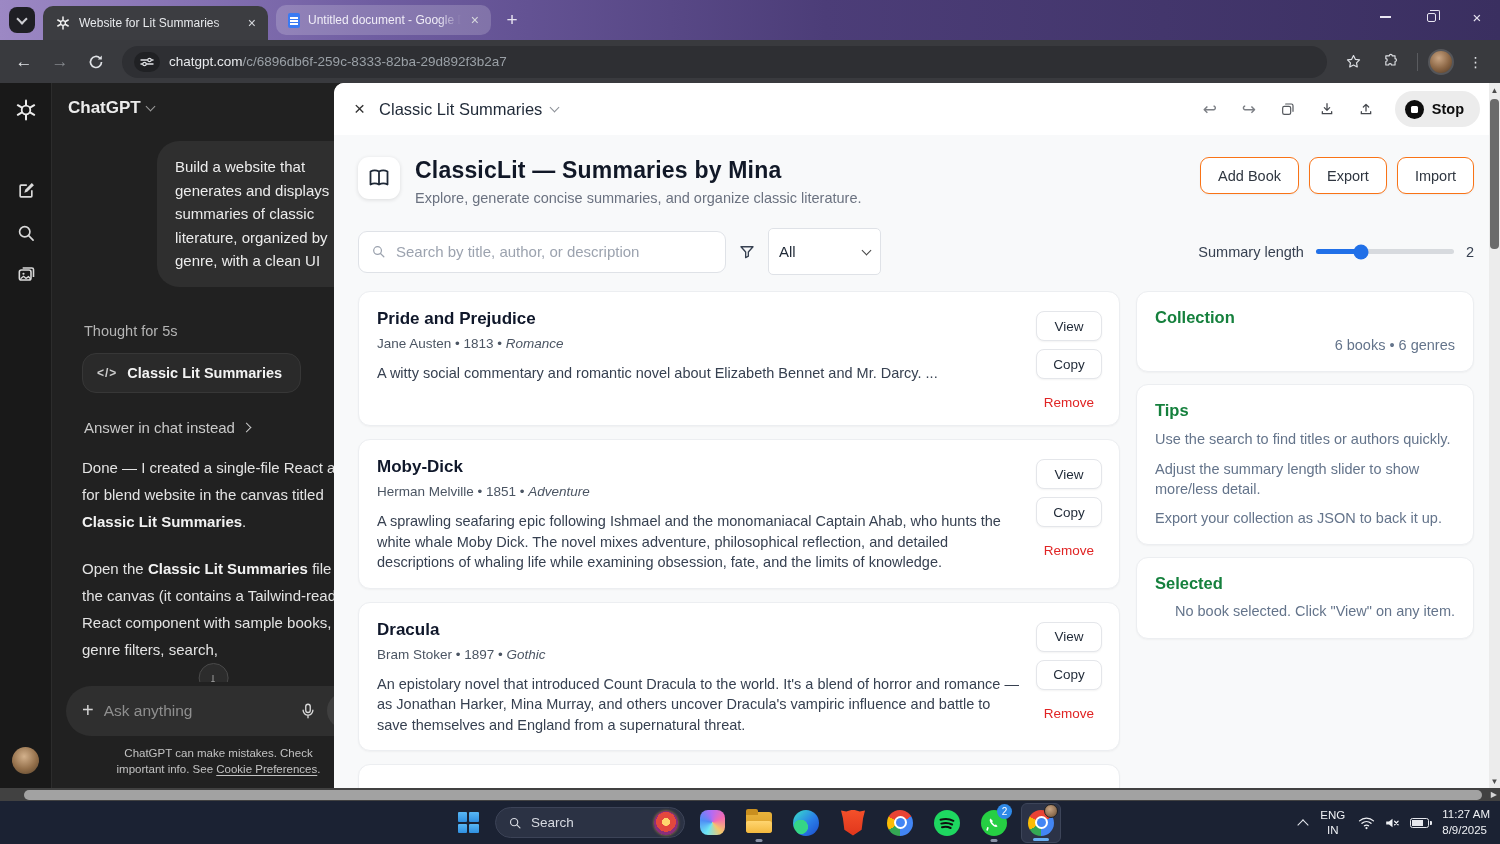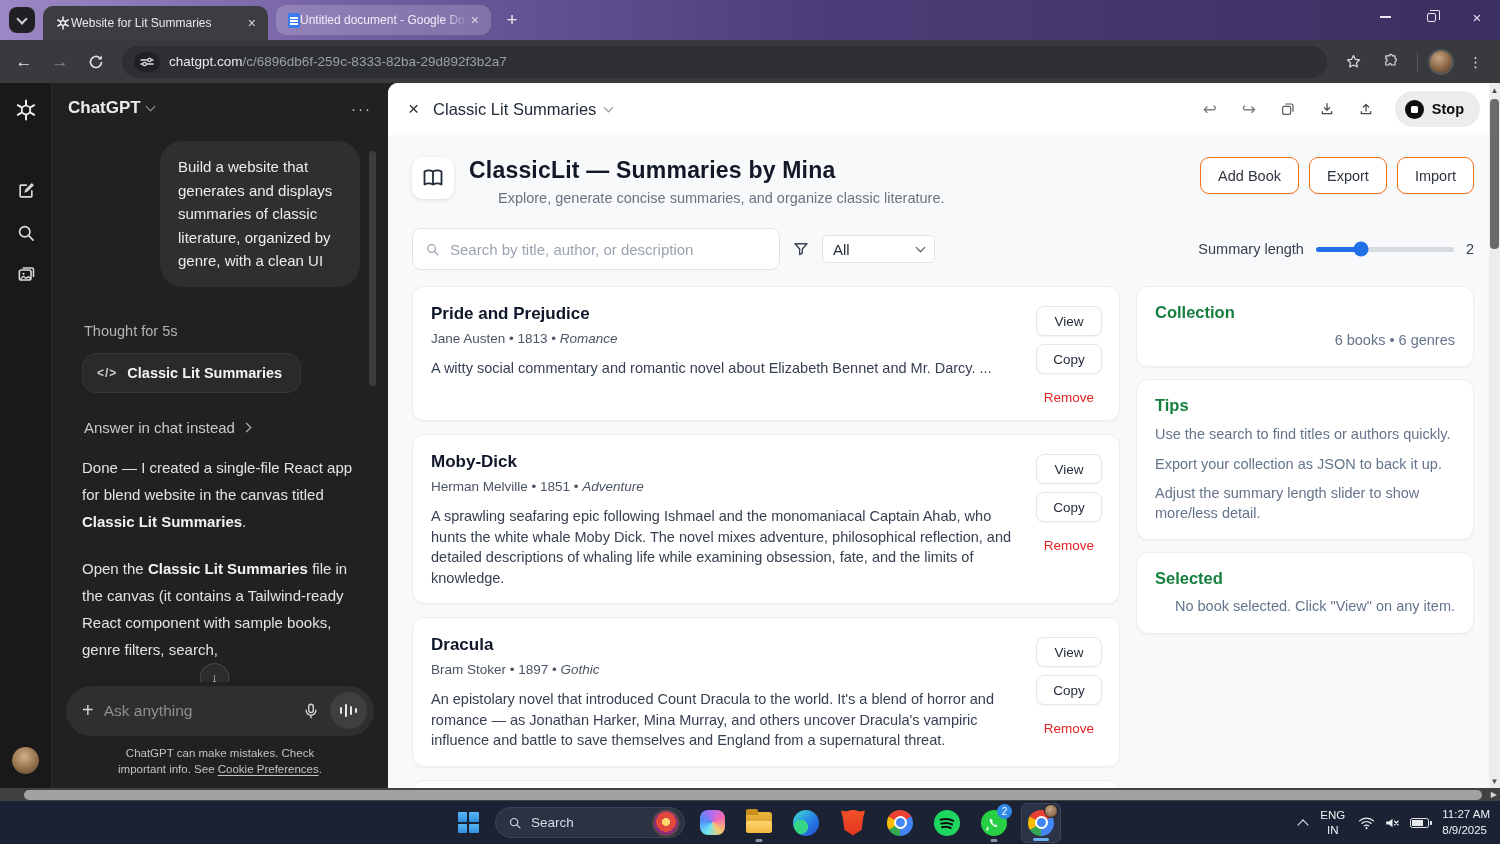--- a/index.html
+++ b/index.html
@@ -3,21 +3,21 @@
 <meta charset="utf-8">
 <style>
   * { margin:0; padding:0; box-sizing:border-box; }
   html,body { width:1500px; height:844px; overflow:hidden; font-family:"Liberation Sans", sans-serif; }
   .app { width:1500px; height:844px; display:flex; flex-direction:column; background:#212121; }
 
   
   .titlebar { height:40px; background:linear-gradient(90deg,#9c88c4 0%,#6f5da1 25%,#4c3d78 55%,#3a2f60 100%); display:flex; align-items:flex-end; position:relative; }
   .tabsearch { width:26px; height:26px; margin:0 8px 7px 9px; background:#1f1f24; border-radius:8px; display:flex; align-items:center; justify-content:center; }
   .chev { width:8px; height:8px; border-right:2px solid #cfcfd4; border-bottom:2px solid #cfcfd4; transform:rotate(45deg); margin-top:-3px; }
-  .tab { height:34px; display:flex; align-items:center; padding:0 10px 0 12px; font-size:12px; border-radius:10px 10px 0 0; max-width:230px; }
+  .tab { height:34px; display:flex; align-items:center; gap:8px; padding:0 10px 0 12px; font-size:12px; border-radius:10px 10px 0 0; max-width:230px; }
   .tab.active { background:#3c3d41; color:#e8eaed; width:225px; }
   .tab.inactive { background:rgba(255,255,255,.18); color:#f0edf7; border-radius:10px; height:30px; margin:0 0 5px 8px; width:215px; }
   .tab .title { white-space:nowrap; overflow:hidden; flex:1; -webkit-mask-image:linear-gradient(90deg,#000 85%,transparent); mask-image:linear-gradient(90deg,#000 85%,transparent); }
   .tab .x { color:#d7d9dd; font-size:14px; line-height:1; padding:0 2px; }
   .fav-gpt { width:16px; height:16px; flex:none; }
   .fav-docs { width:12px; height:15px; background:#3a7af2; border-radius:2px; position:relative; flex:none; }
   .fav-docs::before { content:""; position:absolute; left:2px; right:2px; top:4px; height:2px; background:#fff; box-shadow:0 3px 0 #fff, 0 6px 0 #fff; }
   .newtab { width:26px; height:26px; margin:0 0 7px 8px; color:#e6e2f0; font-size:19px; display:flex; align-items:center; justify-content:center; border-radius:50%; }
   .wincontrols { position:absolute; right:0; top:0; height:34px; display:flex; }
   .winbtn { width:46px; height:100%; display:flex; align-items:center; justify-content:center; color:#e9e6f2; }
@@ -36,21 +36,21 @@
   .url b { color:#e8eaed; font-weight:normal; }
   .tool-right { display:flex; align-items:center; gap:6px; }
   .divider-v { width:1px; height:18px; background:#5a5b5f; margin:0 4px; }
   .avatar { width:26px; height:26px; border-radius:50%; background:radial-gradient(circle at 40% 32%,#c9a583,#8a6544 55%,#4e3826); border:2px solid #55565a; }
   .dots3 { color:#dfe1e5; font-size:14px; letter-spacing:1px; }
 
   
   .main { height:705px; display:flex; position:relative; }
 
   
-  .chatside { width:388px; display:flex; background:#212121; position:relative; flex:none; }
+  .chatside { width:334px; display:flex; background:#212121; position:relative; flex:none; }
   .rail { width:52px; background:#191919; border-right:1px solid #2c2c2c; display:flex; flex-direction:column; align-items:center; padding:14px 0; gap:22px; flex:none; }
   .rail svg { display:block; }
   .rail .spacer { flex:1; }
   .rail-avatar { width:27px; height:27px; border-radius:50%; background:radial-gradient(circle at 45% 35%,#d3b18c,#936f4a 55%,#54402a); }
   .chatmain { flex:1; position:relative; display:flex; flex-direction:column; }
   .chathead { height:50px; display:flex; align-items:center; padding:0 16px; color:#ececec; }
   .chathead .brand { font-size:17px; font-weight:bold; display:flex; align-items:center; gap:6px; }
   .chev-dn { width:7px; height:7px; border-right:1.6px solid #9b9b9b; border-bottom:1.6px solid #9b9b9b; transform:rotate(45deg); margin-top:-4px; }
   .chathead .more { margin-left:auto; color:#cfcfcf; font-size:15px; letter-spacing:2px; }
   .chatbody { flex:1; padding:8px 28px 0 30px; position:relative; overflow:hidden; }
@@ -81,27 +81,27 @@
   .cv-actions { margin-left:auto; display:flex; align-items:center; gap:7px; color:#7c7f85; }
   .cv-ic { width:32px; height:32px; display:flex; align-items:center; justify-content:center; font-size:17px; }
   .stopbtn { height:36px; background:#ececec; border-radius:19px; display:flex; align-items:center; gap:8px; padding:0 16px 0 10px; margin-left:6px; }
   .stopdot { width:19px; height:19px; border-radius:50%; background:#0d0d0d; position:relative; }
   .stopdot::after { content:""; position:absolute; inset:6px; background:#fff; border-radius:1.5px; }
   .stoptxt { font-size:14.5px; font-weight:bold; color:#0d0d0d; }
   .cv-body { flex:1; background:#f8f9fa; padding:22px 26px 0 24px; overflow:hidden; }
   .app-head { display:flex; align-items:flex-start; gap:15px; }
   .booktile { width:42px; height:42px; background:#fff; border-radius:11px; box-shadow:0 1px 4px rgba(0,0,0,.12); display:flex; align-items:center; justify-content:center; flex:none; }
   .app-title { font-size:23px; font-weight:bold; color:#111827; letter-spacing:.2px; }
-  .app-sub { font-size:14.5px; color:#6b7280; margin-top:6px;margin-left:29px; }
+  .app-sub { font-size:14.5px; color:#6b7280; margin-top:6px; }
   .head-btns { margin-left:auto; display:flex; gap:10px; }
   .hbtn { height:37px; background:#fff; border:1px solid #f97316; border-radius:9px; box-shadow:0 1px 2px rgba(0,0,0,.05); padding:0 17px; font-size:14.5px; color:#2f3640; display:flex; align-items:center; }
   .controls { display:flex; align-items:center; margin-top:22px; gap:12px; }
   .searchbox { width:368px; height:42px; background:#fff; border:1px solid #dfe2e7; border-radius:9px; display:flex; align-items:center; padding:0 12px; gap:10px; }
   .searchbox .ph { color:#9ca3af; font-size:15px; }
-  .selectbox { width:113px; height:28px; background:#fff; border:1px solid #dfe2e7; border-radius:5px; display:flex; align-items:center; padding:0 10px; font-size:15px; color:#1f2937; justify-content:space-between; }
+  .selectbox { width:113px; height:47px; background:#fff; border:1px solid #dfe2e7; border-radius:5px; display:flex; align-items:center; padding:0 10px; font-size:15px; color:#1f2937; justify-content:space-between; }
   .sel-arrow { width:7px; height:7px; border-right:1.6px solid #444; border-bottom:1.6px solid #444; transform:rotate(45deg); margin-top:-3px; }
   .sumlen { margin-left:auto; display:flex; align-items:center; gap:12px; }
   .sumlen .lab { font-size:14.5px; color:#374151; }
   .slider { width:138px; height:5px; background:#d7dade; border-radius:3px; position:relative; }
   .slider .fill { position:absolute; left:0; top:0; bottom:0; width:33%; background:#2170e8; border-radius:3px; }
   .slider .thumb { position:absolute; left:33%; top:50%; transform:translate(-50%,-50%); width:15px; height:15px; background:#2170e8; border-radius:50%; }
   .sumlen .val { font-size:14.5px; color:#374151; }
   .grid { display:flex; gap:16px; margin-top:16px; align-items:flex-start; }
   .cards { flex:1; display:flex; flex-direction:column; gap:13px; }
   .card { background:#fff; border:1px solid #eceef1; border-radius:12px; box-shadow:0 1px 2px rgba(0,0,0,.04); padding:17px 17px 15px 18px; display:flex; gap:14px; }
@@ -440,22 +440,22 @@
           </div>
 
           <div class="sidecol">
             <div class="panel">
               <div class="ptitle">Collection</div>
               <div class="pbody">6 books • 6 genres</div>
             </div>
             <div class="panel">
               <div class="ptitle">Tips</div>
               <div class="tipitem">Use the search to find titles or authors quickly.</div>
+              <div class="tipitem">Adjust the summary length slider to show more/less detail.</div>
               <div class="tipitem">Export your collection as JSON to back it up.</div>
-              <div class="tipitem">Adjust the summary length slider to show more/less detail.</div>
             </div>
             <div class="panel">
               <div class="ptitle">Selected</div>
               <div class="pbody">No book selected. Click "View" on any item.</div>
             </div>
           </div>
         </div>
       </div>
     </div>
 

